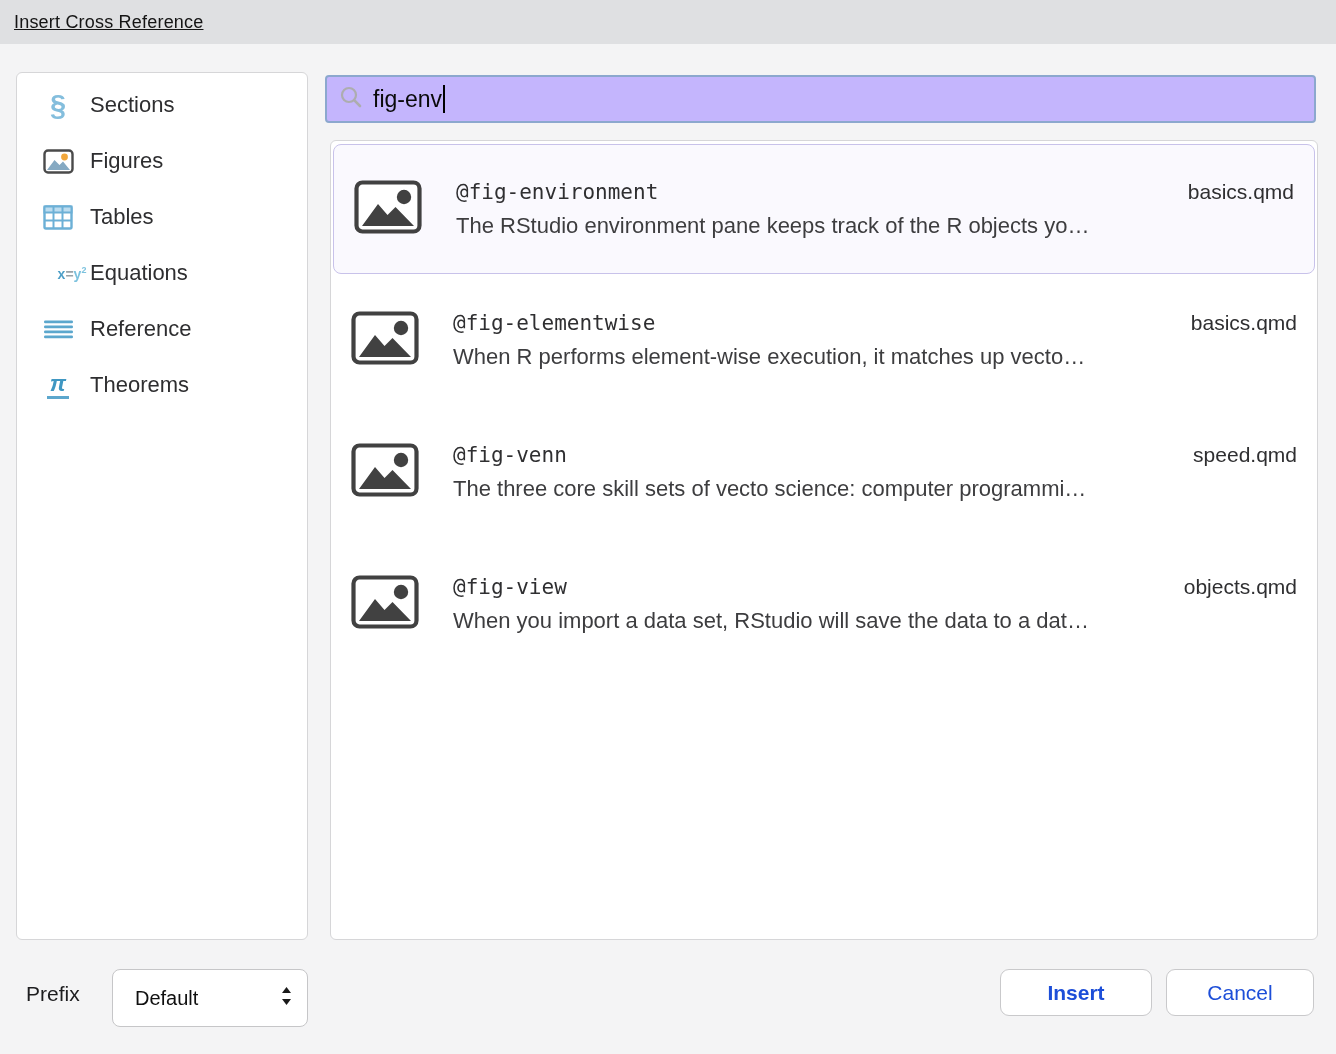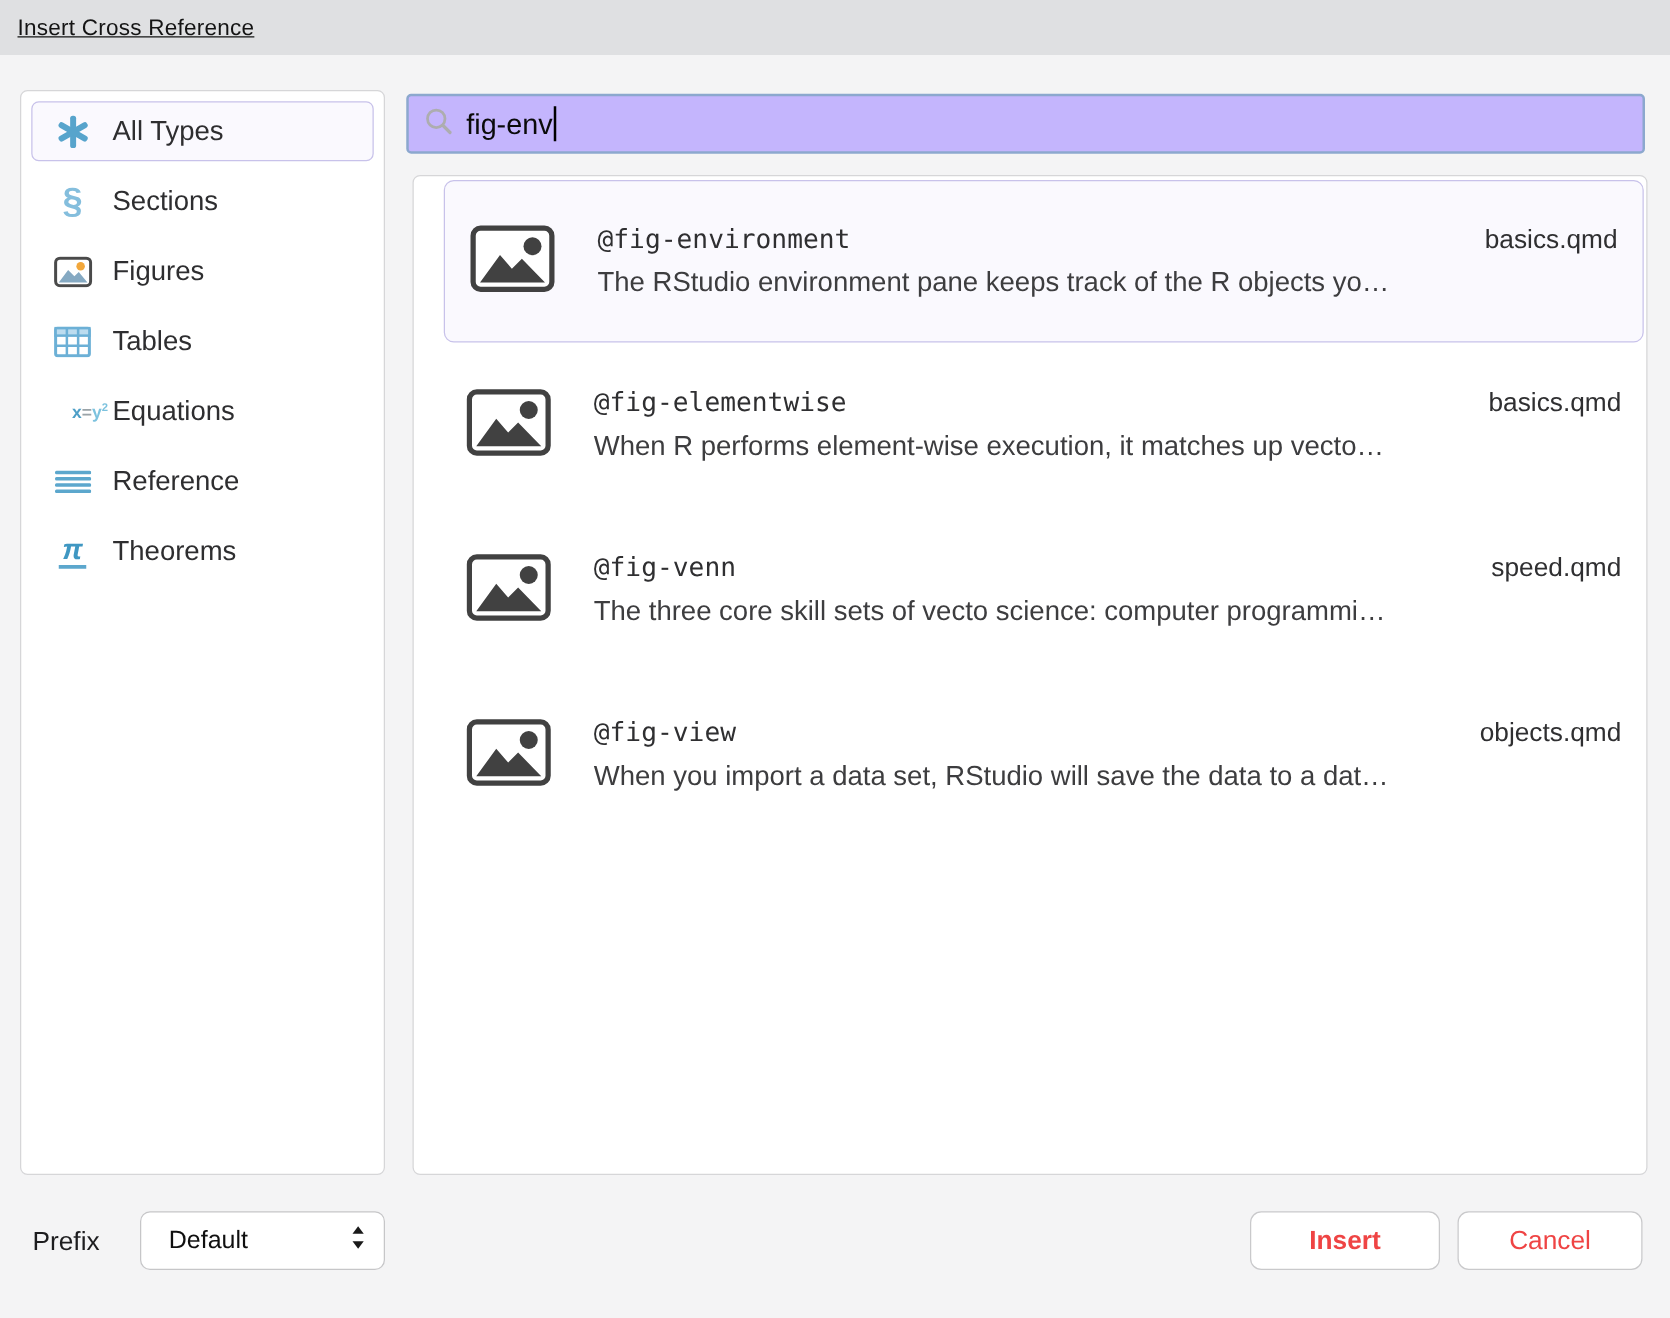--- a/index.html
+++ b/index.html
@@ -21,21 +21,21 @@
     padding-left:14px;
   }
   .titlebar .title { font-size:18px; font-weight:500; color:#141414; letter-spacing:.2px;text-decoration:underline; }
 
   
   .panel {
     position:absolute; background:#fff;
     border:1px solid #d6d6d8; border-radius:6px;
   }
   .sidebar-panel { left:16px; top:72px; width:292px; height:868px; padding:8px 8px; }
-  .results-panel { left:330px; top:140px; width:988px; height:800px; overflow:hidden;padding-left:22px; }
+  .results-panel { left:330px; top:140px; width:988px; height:800px; overflow:hidden; }
 
   
   .side-item {
     height:48px; margin-bottom:8px;
     display:flex; align-items:center;
     border:1px solid transparent; border-radius:6px;
     padding:0 0 0 14px; cursor:default;
   }
   .side-item.selected { background:#faf9fe; border-color:#c8c2ea; }
   .side-item .icon-slot {
@@ -91,56 +91,44 @@
   .result-desc {
     margin-top:9px; font-size:22px; color:#3d3d3f;
     white-space:nowrap; overflow:hidden;
   }
 
   
   .prefix-label {
     position:absolute; left:26px; top:982px; font-size:21px; color:#1d1d1f;
   }
   .prefix-select {
-    position:absolute; left:112px; top:969px; width:196px; height:47px;
+    position:absolute; left:112px; top:969px; width:196px; height:58px;
     background:#fff; border:1px solid #c6c6c8; border-radius:8px;
     display:flex; align-items:center; justify-content:space-between;
     padding:0 14px 0 22px; cursor:default;
   }
   .prefix-select .value { font-size:20px; color:#101010; }
   .btn {
     position:absolute; top:969px; height:47px;
     background:#fff; border:1px solid #c9c9cb; border-radius:9px;
     display:flex; align-items:center; justify-content:center;
-    font-size:21px; color:#ef4444; cursor:default;
+    font-size:21px; color:#1d4ed8; cursor:default;
   }
   .btn-insert { left:1000px; width:152px; font-weight:700; }
   .btn-cancel { left:1166px; width:148px; }
 </style>
 </head>
 <body>
 
 <div class="titlebar">
   <span class="title">Insert Cross Reference</span>
 </div>
 
 <div class="panel sidebar-panel">
 
-  <div class="side-item selected">
-    <span class="icon-slot">
-      <svg width="27" height="27" viewBox="0 0 26 26">
-          <g fill="#57a4cc">
-        <rect x="10.7" y="0.5" width="4.6" height="25" rx="2"></rect>
-        <rect x="10.7" y="0.5" width="4.6" height="25" rx="2" transform="rotate(60 13 13)"></rect>
-        <rect x="10.7" y="0.5" width="4.6" height="25" rx="2" transform="rotate(120 13 13)"></rect>
-      </g>
-        </svg>
-    </span>
-    <span class="label">All Types</span>
-  </div>
 
   <div class="side-item">
     <span class="icon-slot">
       <span class="glyph-section">§</span>
     </span>
     <span class="label">Sections</span>
   </div>
 
   <div class="side-item">
     <span class="icon-slot">

